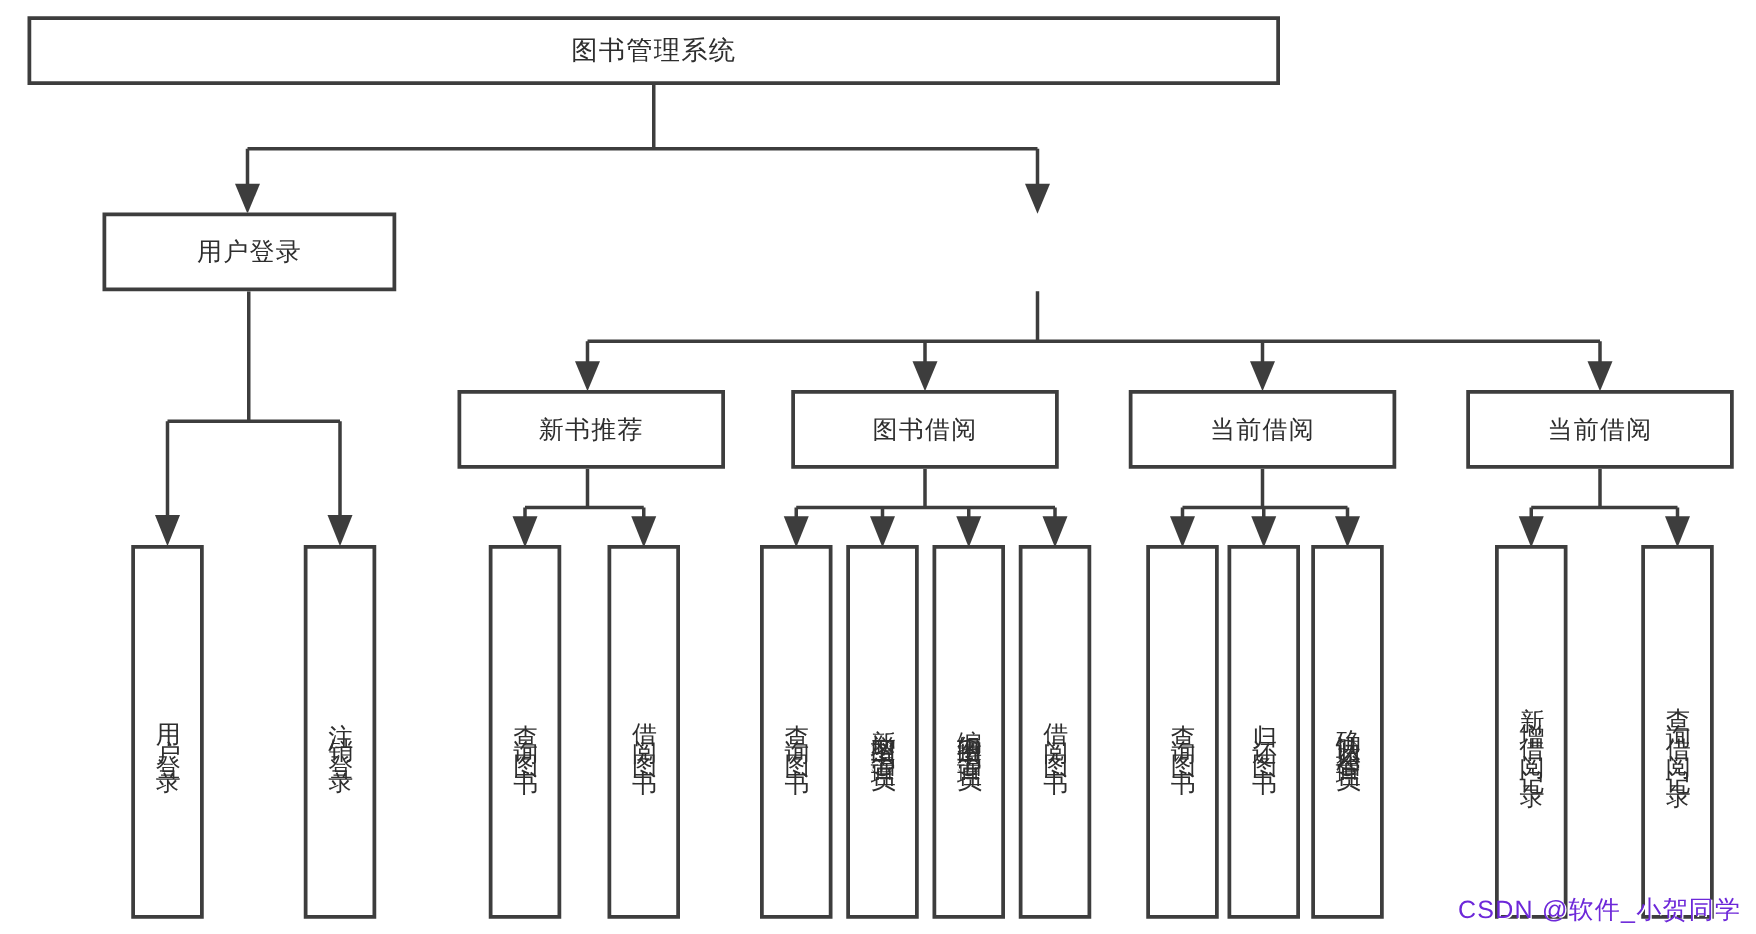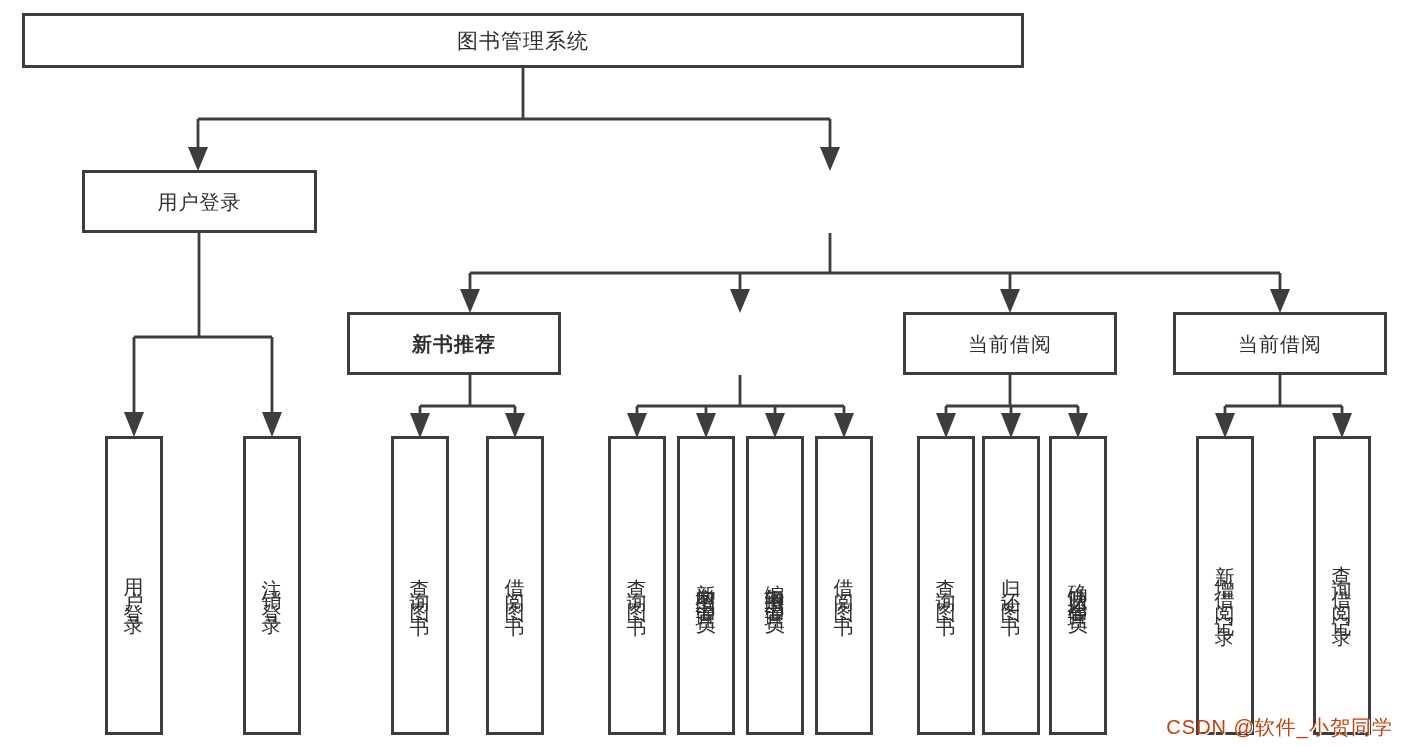--- a/index.html
+++ b/index.html
@@ -35,21 +35,21 @@
     text-orientation:mixed;
     font-size:20px;
     letter-spacing:0.62em;
     padding-top:4px;
   }
   .leaf.tight{letter-spacing:0.22em;}
   #watermark{
     position:absolute;
     right:12px;top:714px;
     font-size:20px;
-    color:#c2410c;
+    color:#6d28d9;
     letter-spacing:1px;
     z-index:5;
     text-shadow:1px 1px 0 #ffffff;
     white-space:nowrap;
   }
 </style>
 </head>
 <body>
 
 <div id="canvas">
@@ -101,21 +101,22 @@
       <path d="M1280 375 V406 M1225 406 H1342 M1225 406 V415 M1342 406 V415"></path>
       <polygon fill="#3d3d3d" stroke="none" points="1215,413 1235,413 1225,438"></polygon>
       <polygon fill="#3d3d3d" stroke="none" points="1332,413 1352,413 1342,438"></polygon>
     </g>
   </svg>
 
   <div class="box root">图书管理系统</div>
 
   <div class="box lv2" style="left:82px;">用户登录</div>
 
-  <div class="box lv3" style="left:347px;font-weight:bold;">新书推荐</div>
+  <div class="box lv3" style="left:366px;">新书推荐</div>
+  <div class="box lv3" style="left:633px;">图书借阅</div>
   <div class="box lv3" style="left:903px;">当前借阅</div>
   <div class="box lv3" style="left:1173px;">当前借阅</div>
 
   <div class="box leaf" style="left:105px;">用户登录</div>
   <div class="box leaf" style="left:243px;">注销登录</div>
 
   <div class="box leaf" style="left:391px;">查询图书</div>
   <div class="box leaf" style="left:486px;">借阅图书</div>
 
   <div class="box leaf" style="left:608px;">查询图书</div>

